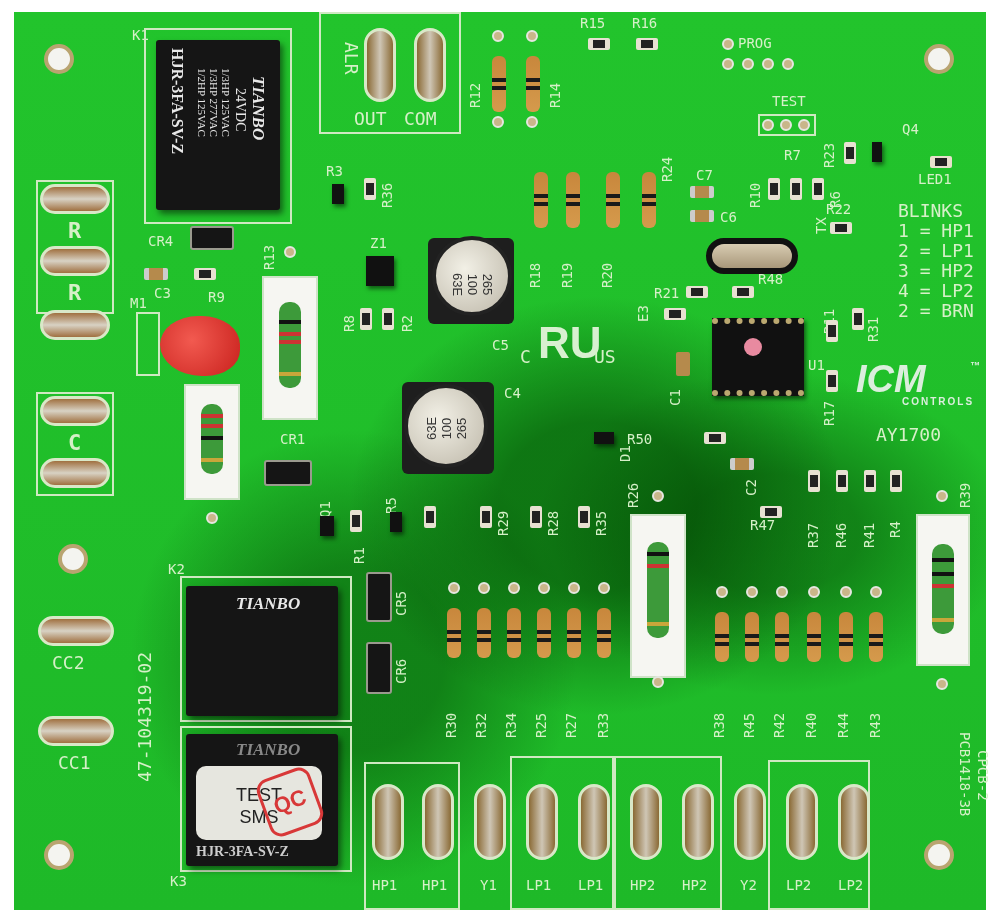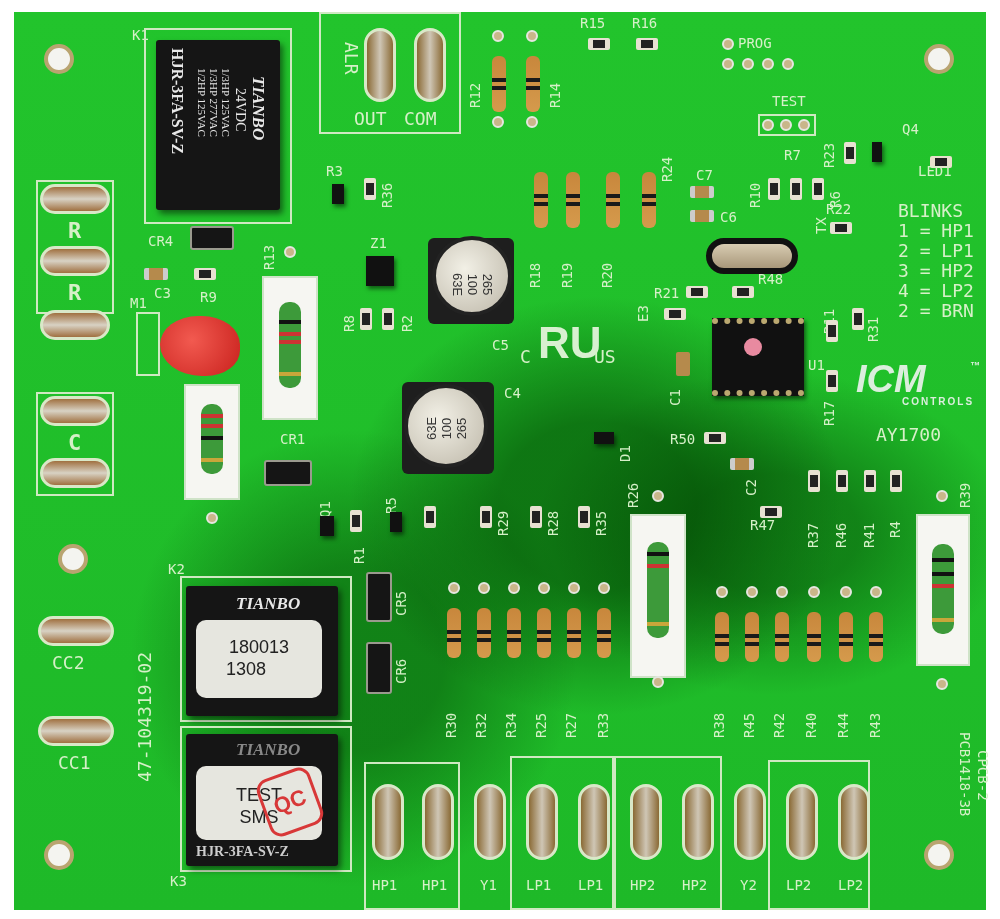--- a/index.html
+++ b/index.html
@@ -89,21 +89,21 @@
   <div class="spade h" style="left:24px;top:704px;width:76px;height:30px"></div>
   <span class="silk big" style="left:44px;top:742px">CC1</span>
 
   <span class="silk big rot" style="left:122px;top:770px;">47-104319-02</span>
 
   <span class="silk" style="left:134px;top:222px">CR4</span>
   <div class="diode" style="left:176px;top:214px;width:44px;height:24px"></div>
   <div class="smdc" style="left:130px;top:256px"></div>
   <span class="silk" style="left:140px;top:274px">C3</span>
   <div class="smd" style="left:180px;top:256px"></div>
-  <span class="silk" style="left:186px;top:278px">R9</span>
+  <span class="silk" style="left:194px;top:278px">R9</span>
   <span class="silk" style="left:116px;top:284px">M1</span>
   <div class="outline" style="left:122px;top:300px;width:24px;height:64px"></div>
   <div class="mov" style="left:146px;top:304px"></div>
 
   <div class="window" style="left:170px;top:372px;width:56px;height:116px"></div>
   <div class="gres" style="left:187px;top:392px">
       <i style="top:10px;background:#c33"></i>
       <i style="top:20px;background:#c33"></i>
       <i style="top:32px;background:#111"></i>
       <i style="top:54px;background:#c9a63a"></i>
@@ -223,34 +223,34 @@
   <div class="smdc" style="left:662px;top:340px;width:14px;height:24px;background:#b58a4c"></div>
   <span class="silk rot" style="left:654px;top:394px">C1</span>
   <span class="silk rot" style="left:808px;top:322px">R11</span>
   <div class="smd v" style="left:812px;top:308px"></div>
   <div class="smd v" style="left:838px;top:296px"></div>
   <span class="silk rot" style="left:852px;top:330px">R31</span>
   <div class="smd v" style="left:812px;top:358px"></div>
   <span class="silk rot" style="left:808px;top:414px">R17</span>
 
   <div class="smd" style="left:916px;top:144px;background:#e8e0cc"></div>
-  <span class="silk" style="left:904px;top:152px">LED1</span>
+  <span class="silk" style="left:904px;top:160px">LED1</span>
   <span class="silk big" style="left:884px;top:190px">BLINKS</span>
   <span class="silk big" style="left:884px;top:210px">1 = HP1</span>
   <span class="silk big" style="left:884px;top:230px">2 = LP1</span>
   <span class="silk big" style="left:884px;top:250px">3 = HP2</span>
   <span class="silk big" style="left:884px;top:270px">4 = LP2</span>
   <span class="silk big" style="left:884px;top:290px">2 = BRN</span>
 
   <span class="icm" style="left:842px;top:346px;font-size:38px;">ICM</span>
   <span class="icm" style="left:956px;top:348px;font-size:10px;">™</span>
   <span class="icm" style="left:888px;top:384px;font-size:10px;letter-spacing:2px;font-style:normal">CONTROLS</span>
   <span class="silk big" style="left:862px;top:414px">AY1700</span>
 
-  <span class="silk" style="left:656px;top:420px">R50</span>
+  <span class="silk" style="left:613px;top:420px">R50</span>
   <div class="smd" style="left:690px;top:420px"></div>
   <div class="chip" style="left:580px;top:420px;width:20px;height:12px"></div>
   <span class="silk rot" style="left:604px;top:450px">D1</span>
   <div class="smdc" style="left:716px;top:446px"></div>
   <span class="silk rot" style="left:730px;top:484px">C2</span>
   <div class="smd" style="left:746px;top:494px"></div>
   <span class="silk" style="left:736px;top:506px">R47</span>
 
   <div class="smd v" style="left:794px;top:458px"></div>
   <span class="silk rot" style="left:792px;top:536px">R37</span>
@@ -298,24 +298,20 @@
 
   <div class="diode" style="left:352px;top:560px;width:26px;height:50px"></div>
   <span class="silk rot" style="left:380px;top:604px">CR5</span>
   <div class="diode" style="left:352px;top:630px;width:26px;height:52px"></div>
   <span class="silk rot" style="left:380px;top:672px">CR6</span>
 
   <span class="silk" style="left:154px;top:550px">K2</span>
   <div class="outline" style="left:166px;top:564px;width:172px;height:146px"></div>
   <div class="relay" style="left:172px;top:574px;width:152px;height:130px">
     <span style="position:absolute;left:50px;top:8px;color:#e8e8e8;font-family:'Liberation Serif',serif;font-weight:bold;font-style:italic;font-size:17px">TIANBO</span>
-    <div class="label-sticker" style="left:10px;top:34px;width:126px;height:78px;padding-top:16px;box-sizing:border-box">
-      <div>180013</div>
-      <div style="text-align:left;padding-left:30px">1308</div>
-    </div>
   </div>
 
   <div class="outline" style="left:166px;top:714px;width:172px;height:146px"></div>
   <div class="relay" style="left:172px;top:722px;width:152px;height:132px">
     <span style="position:absolute;left:50px;top:6px;color:#888;font-family:'Liberation Serif',serif;font-weight:bold;font-style:italic;font-size:17px">TIANBO</span>
     <div class="label-sticker" style="left:10px;top:32px;width:126px;height:74px;padding-top:18px;box-sizing:border-box">
       <div>TEST</div>
       <div>SMS</div>
       <div style="position:absolute;left:66px;top:6px;width:50px;height:54px;border:3px solid #d83838;border-radius:12px;transform:rotate(-20deg);color:#d83838;font-weight:bold;font-size:22px;line-height:54px">QC</div>
     </div>

